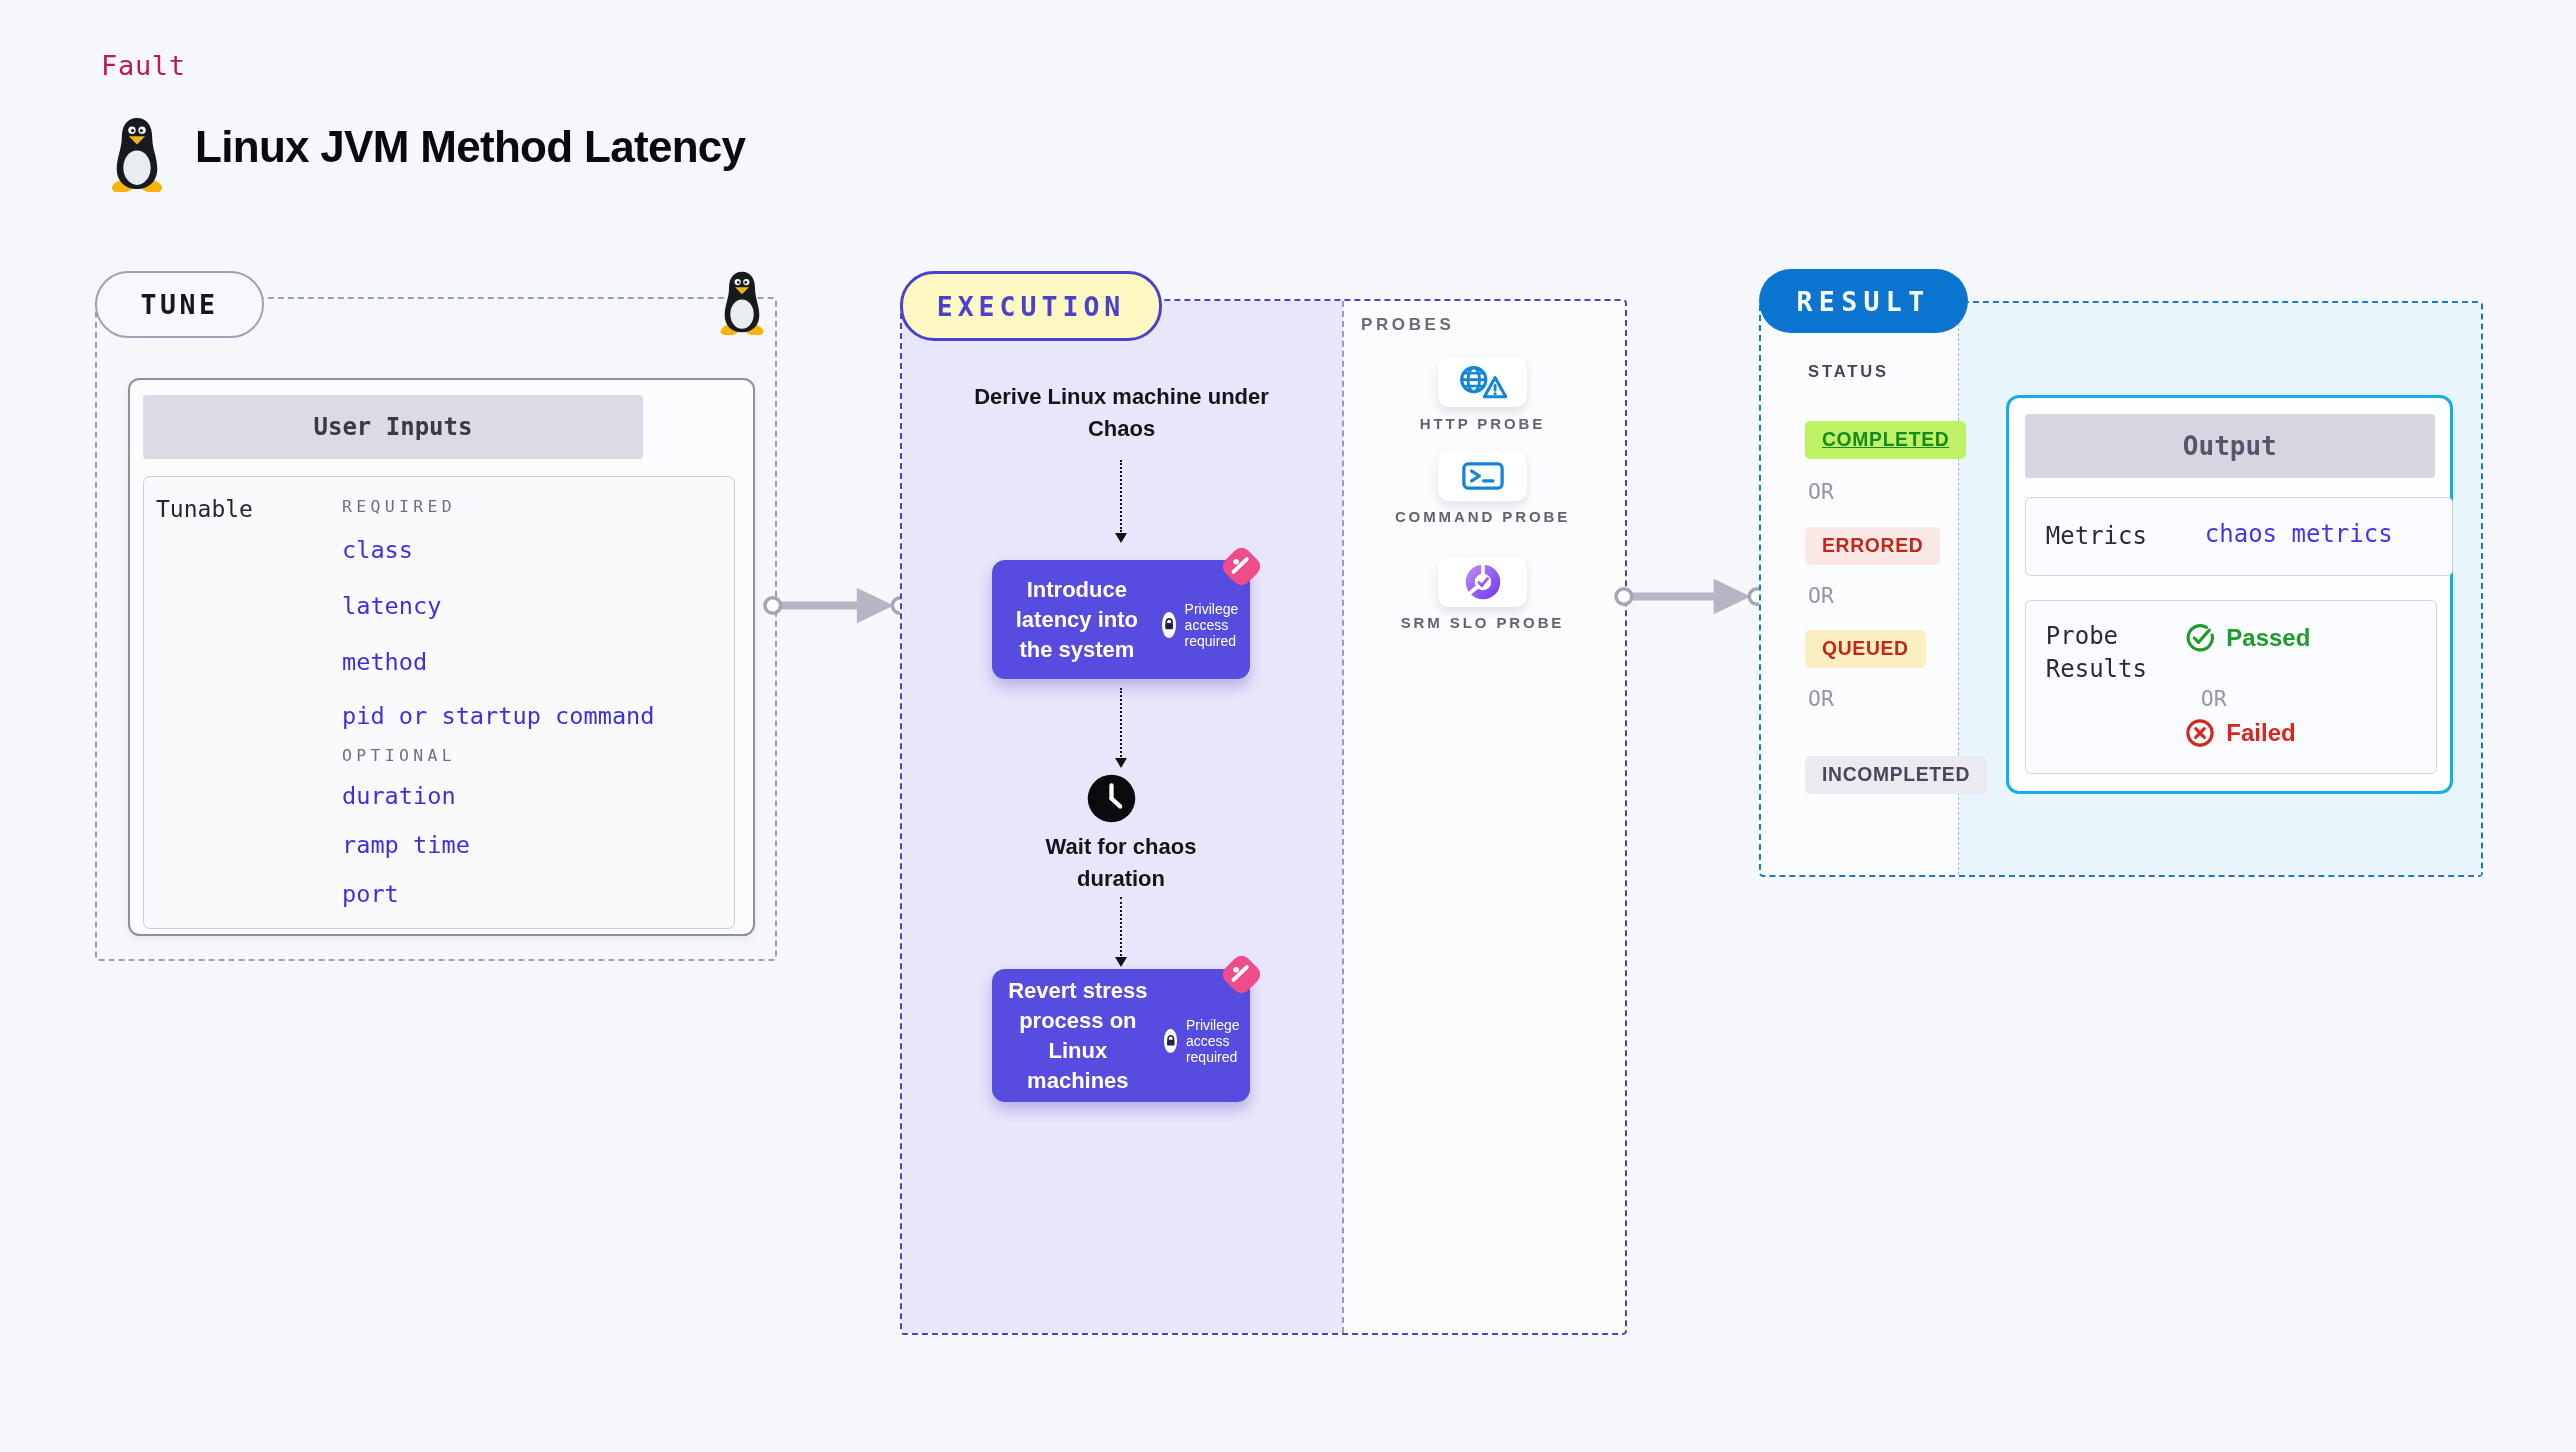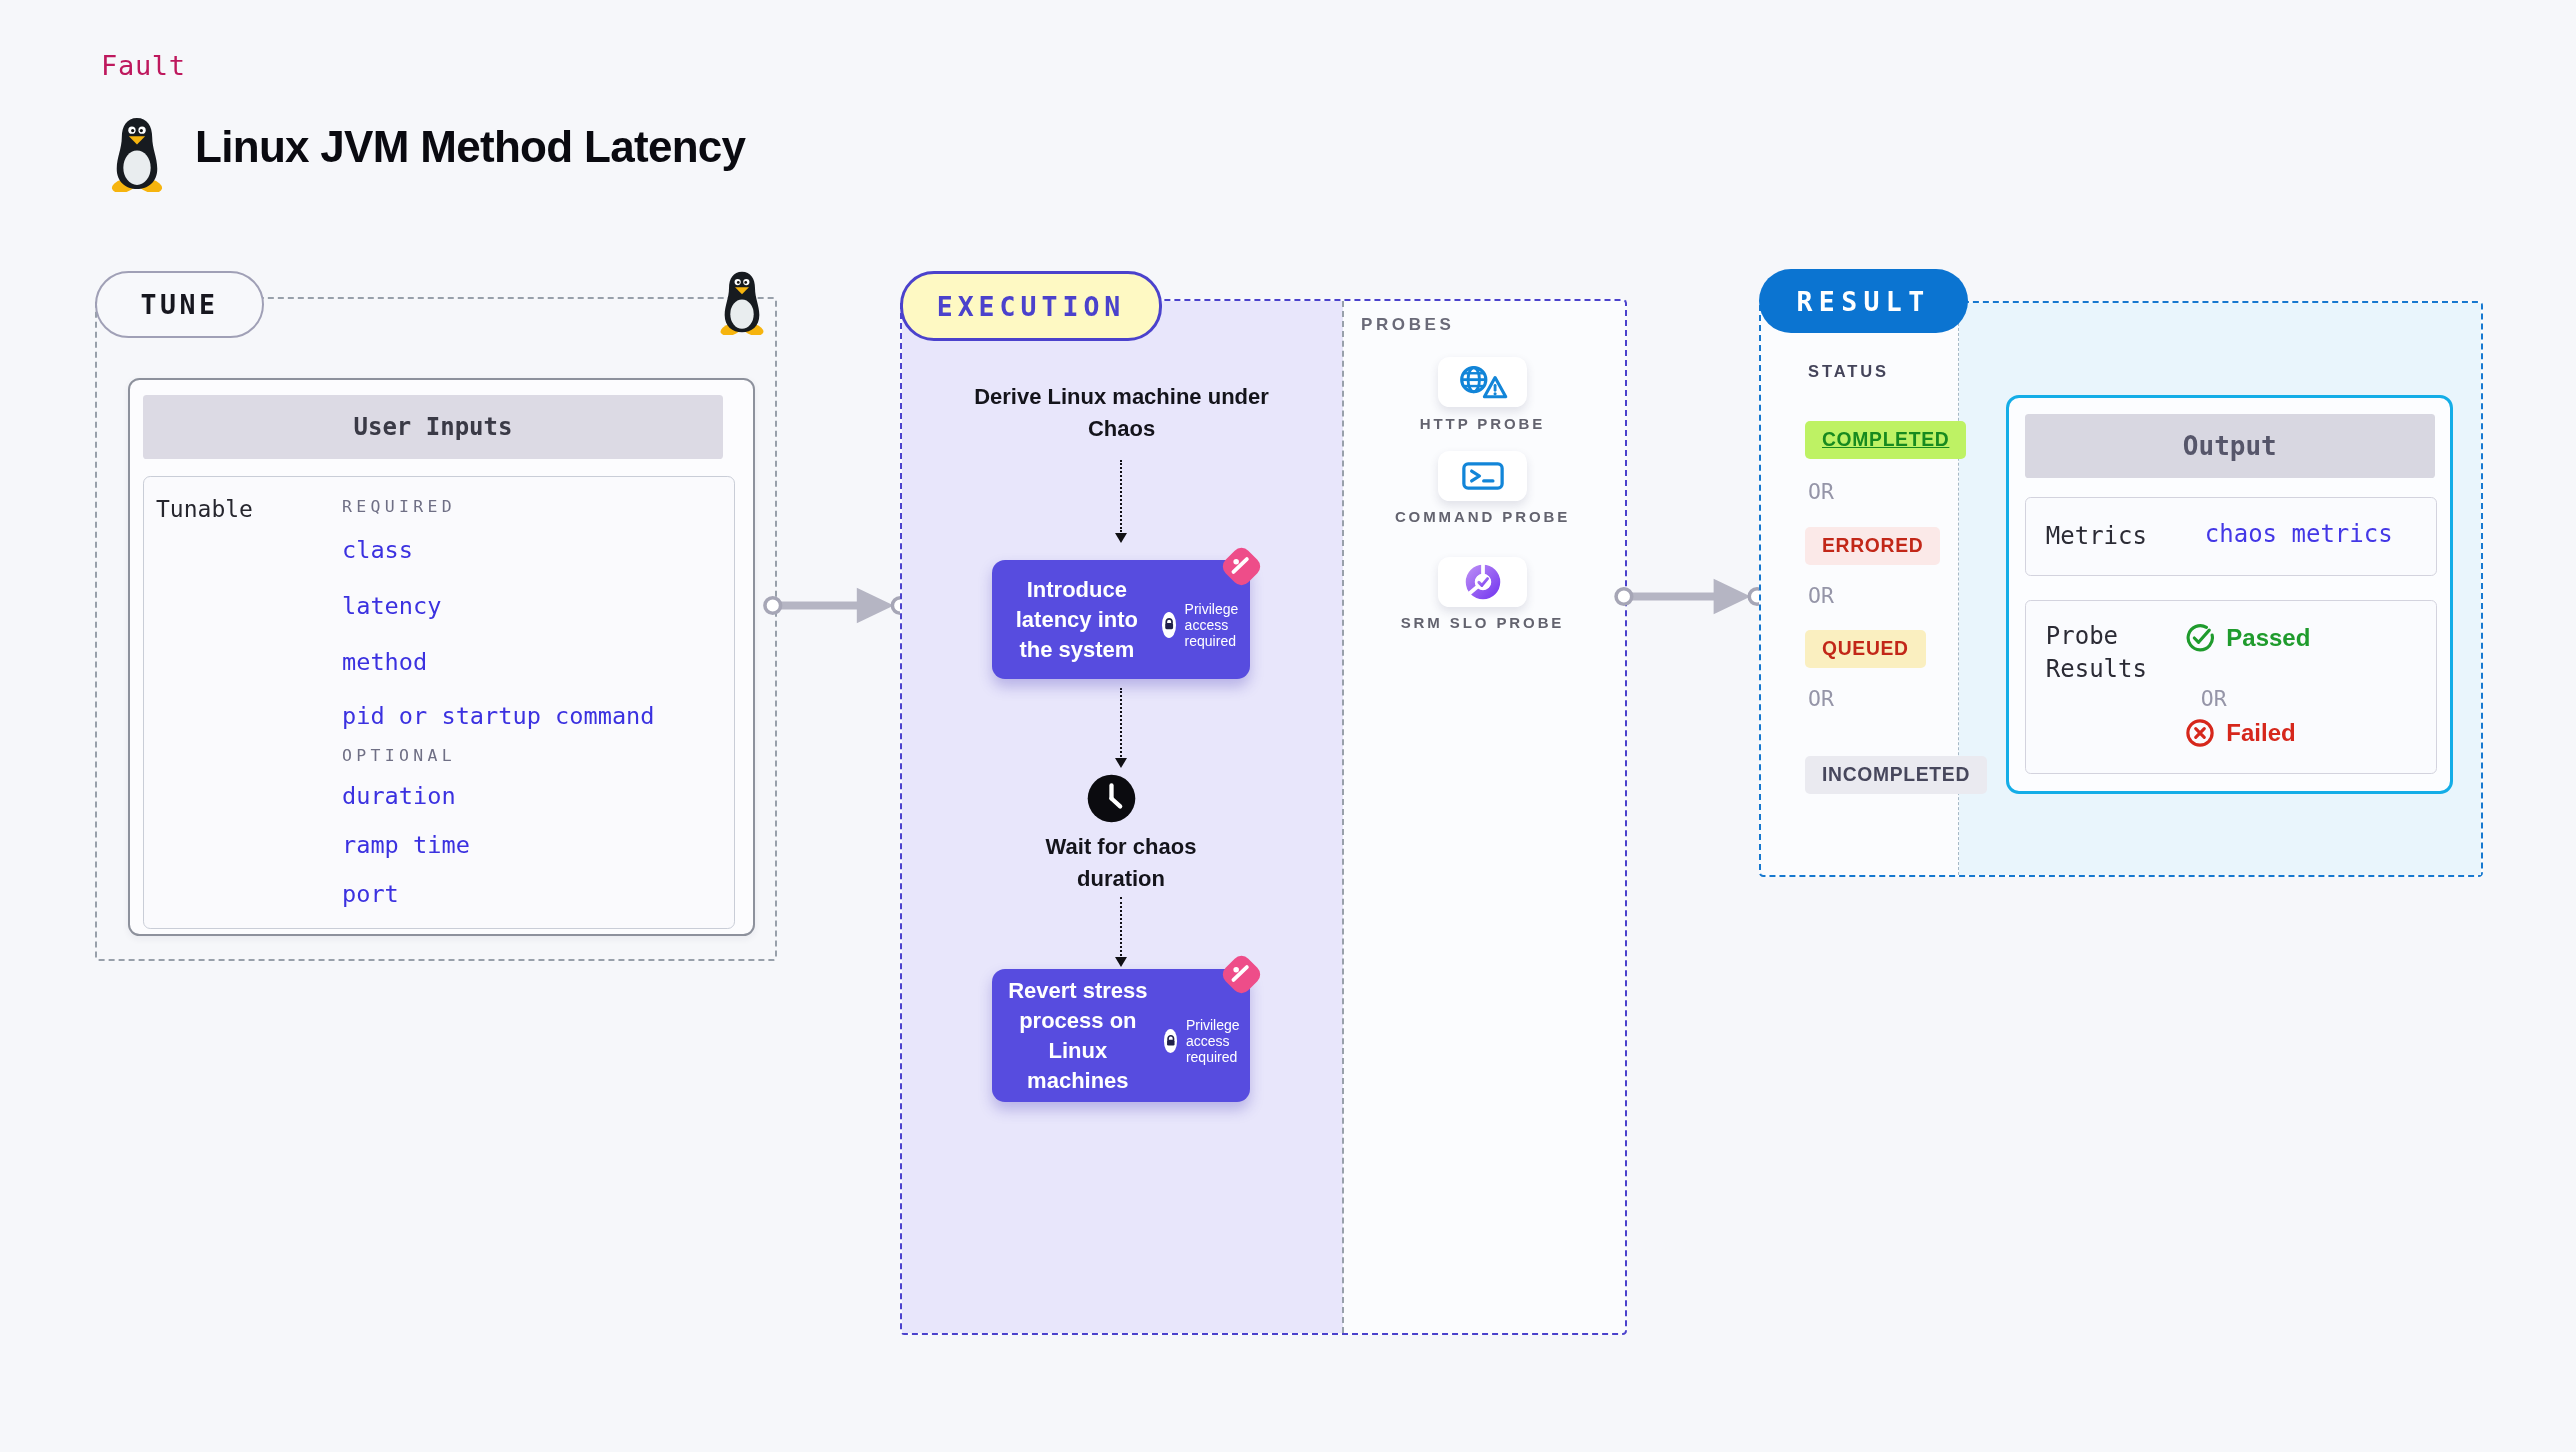--- a/index.html
+++ b/index.html
@@ -23,21 +23,21 @@
   .tune-box{left:95px;top:297px;width:678px;height:660px;border:2.1px dashed #98a0aa;border-radius:2.9px;}
   .exec-box{left:900px;top:299px;width:723px;height:1032px;border:2.9px dashed #4b42cc;border-radius:4.3px;background:#fbfcfe;}
   .exec-fill{left:0;top:0;width:441px;height:100%;background:#e8e6fb;}
   .exec-divider{left:440px;top:0;height:100%;border-left:2.1px dashed #98a0ab;}
   .result-box{left:1759px;top:301px;width:720px;height:572px;border:2.9px dashed #1678cf;border-radius:4.3px;background:#fbfcfe;}
   .result-fill{left:198px;top:0;right:0;height:100%;background:#e9f5fc;}
   .result-divider{left:197px;top:0;height:100%;border-left:1.4px dashed #a5b8c6;}
 
   
   .ui-card{left:128px;top:378px;width:623px;height:554px;background:#fcfcfe;border:2.9px solid #8d919c;border-radius:11.5px;box-shadow:0 2.9px 7.2px rgba(30,30,60,.06);}
-  .ui-header{left:143px;top:395px;width:580px;height:64px;background:#dcdae4;border-radius:3.6px;display:flex;align-items:center;justify-content:center;font-size:24px;font-weight:700;color:#3a3a46;}
+  .ui-header{left:143px;top:395px;width:500px;height:64px;background:#dcdae4;border-radius:3.6px;display:flex;align-items:center;justify-content:center;font-size:24px;font-weight:700;color:#3a3a46;}
   .ui-inner{left:143px;top:476px;width:590px;height:451px;background:#fafafd;border:1.4px solid #c9cdd7;border-radius:7.2px;}
   .tunable-label{left:156px;top:496px;font-size:23px;color:#26262e;}
   .sec-label{font-size:16.5px;letter-spacing:4.3px;color:#6f6f85;font-weight:500;}
   .tune-item{left:342px;font-size:23.6px;color:#3b31e0;}
 
   
   .flow-text{font-weight:700;font-size:22px;line-height:31.5px;color:#14141b;text-align:center;}
   .step-card{position:absolute;left:992px;width:258px;background:#574cdf;border-radius:13px;box-shadow:0 7.2px 14.3px rgba(60,48,180,.28);
              display:flex;flex-direction:row;align-items:center;justify-content:center;z-index:3;}
   .step-label{color:#ffffff;font-weight:700;font-size:22px;line-height:30px;text-align:center;padding:0 13px;}
@@ -247,21 +247,21 @@
   <div class="or-label mono" style="top:479px;">OR</div>
   <div class="badge badge-red" style="top:527px;">ERRORED</div>
   <div class="or-label mono" style="top:583px;">OR</div>
   <div class="badge badge-yellow" style="top:630px;">QUEUED</div>
   <div class="or-label mono" style="top:686px;">OR</div>
   <div class="badge badge-gray" style="top:732px;">INCOMPLETED</div>
 
   <div class="abs output-box">
     <div class="abs mono output-header">Output</div>
 
-    <div class="output-row" style="top:99px;height:77px;">
+    <div class="output-row" style="top:99px;height:77px;padding-left:16px;">
       <span class="abs mono row-label" style="left:20px;top:22px;">Metrics</span>
       <span class="abs mono metrics-value" style="left:179px;top:22px;">chaos metrics</span>
     </div>
 
     <div class="output-row" style="top:202px;height:172px;">
       <span class="abs mono row-label" style="left:20px;top:18.6px;width:129px;">Probe Results</span>
       <div class="abs result-flag flag-pass" style="left:159px;top:21.5px;">
         <svg width="30" height="30" viewBox="0 0 42 42">
           <path d="M38 17 a17 17 0 1 1 -8 -11" fill="none" stroke="#1f9b2d" stroke-width="4.4" stroke-linecap="round"></path>
           <path d="M13 21 l6 6 L34 10" fill="none" stroke="#1f9b2d" stroke-width="4.4" stroke-linecap="round" stroke-linejoin="round"></path>

